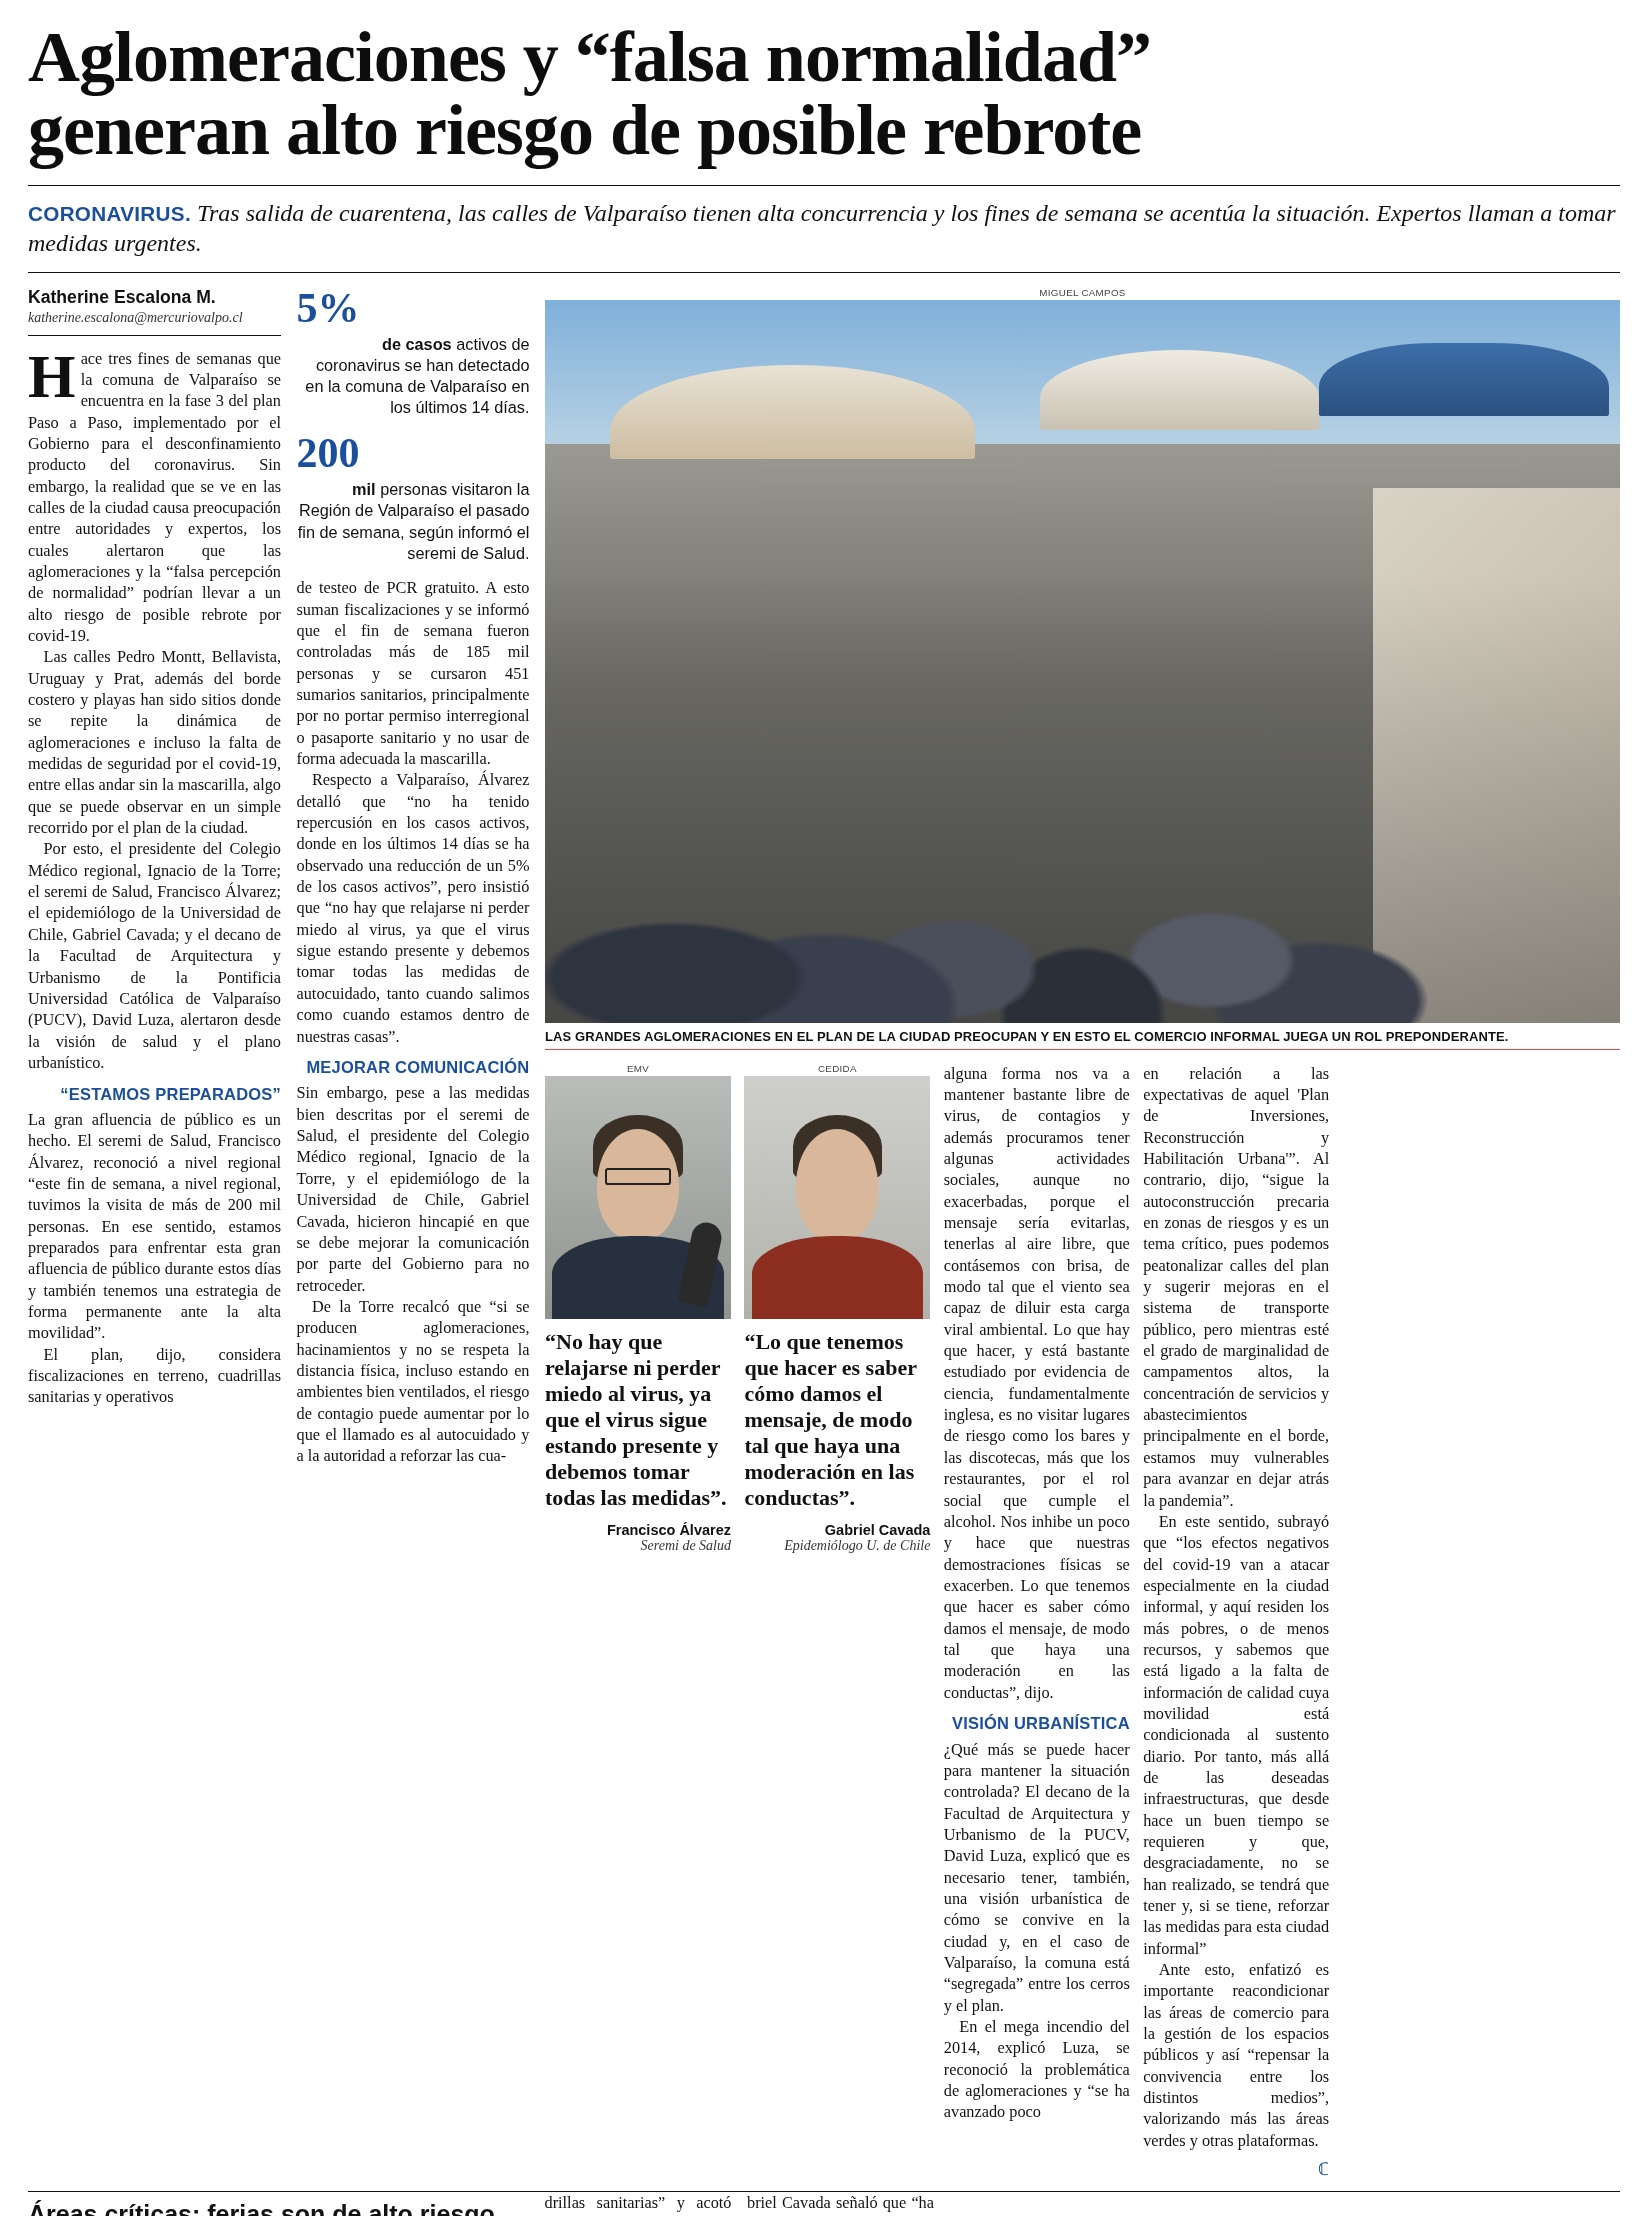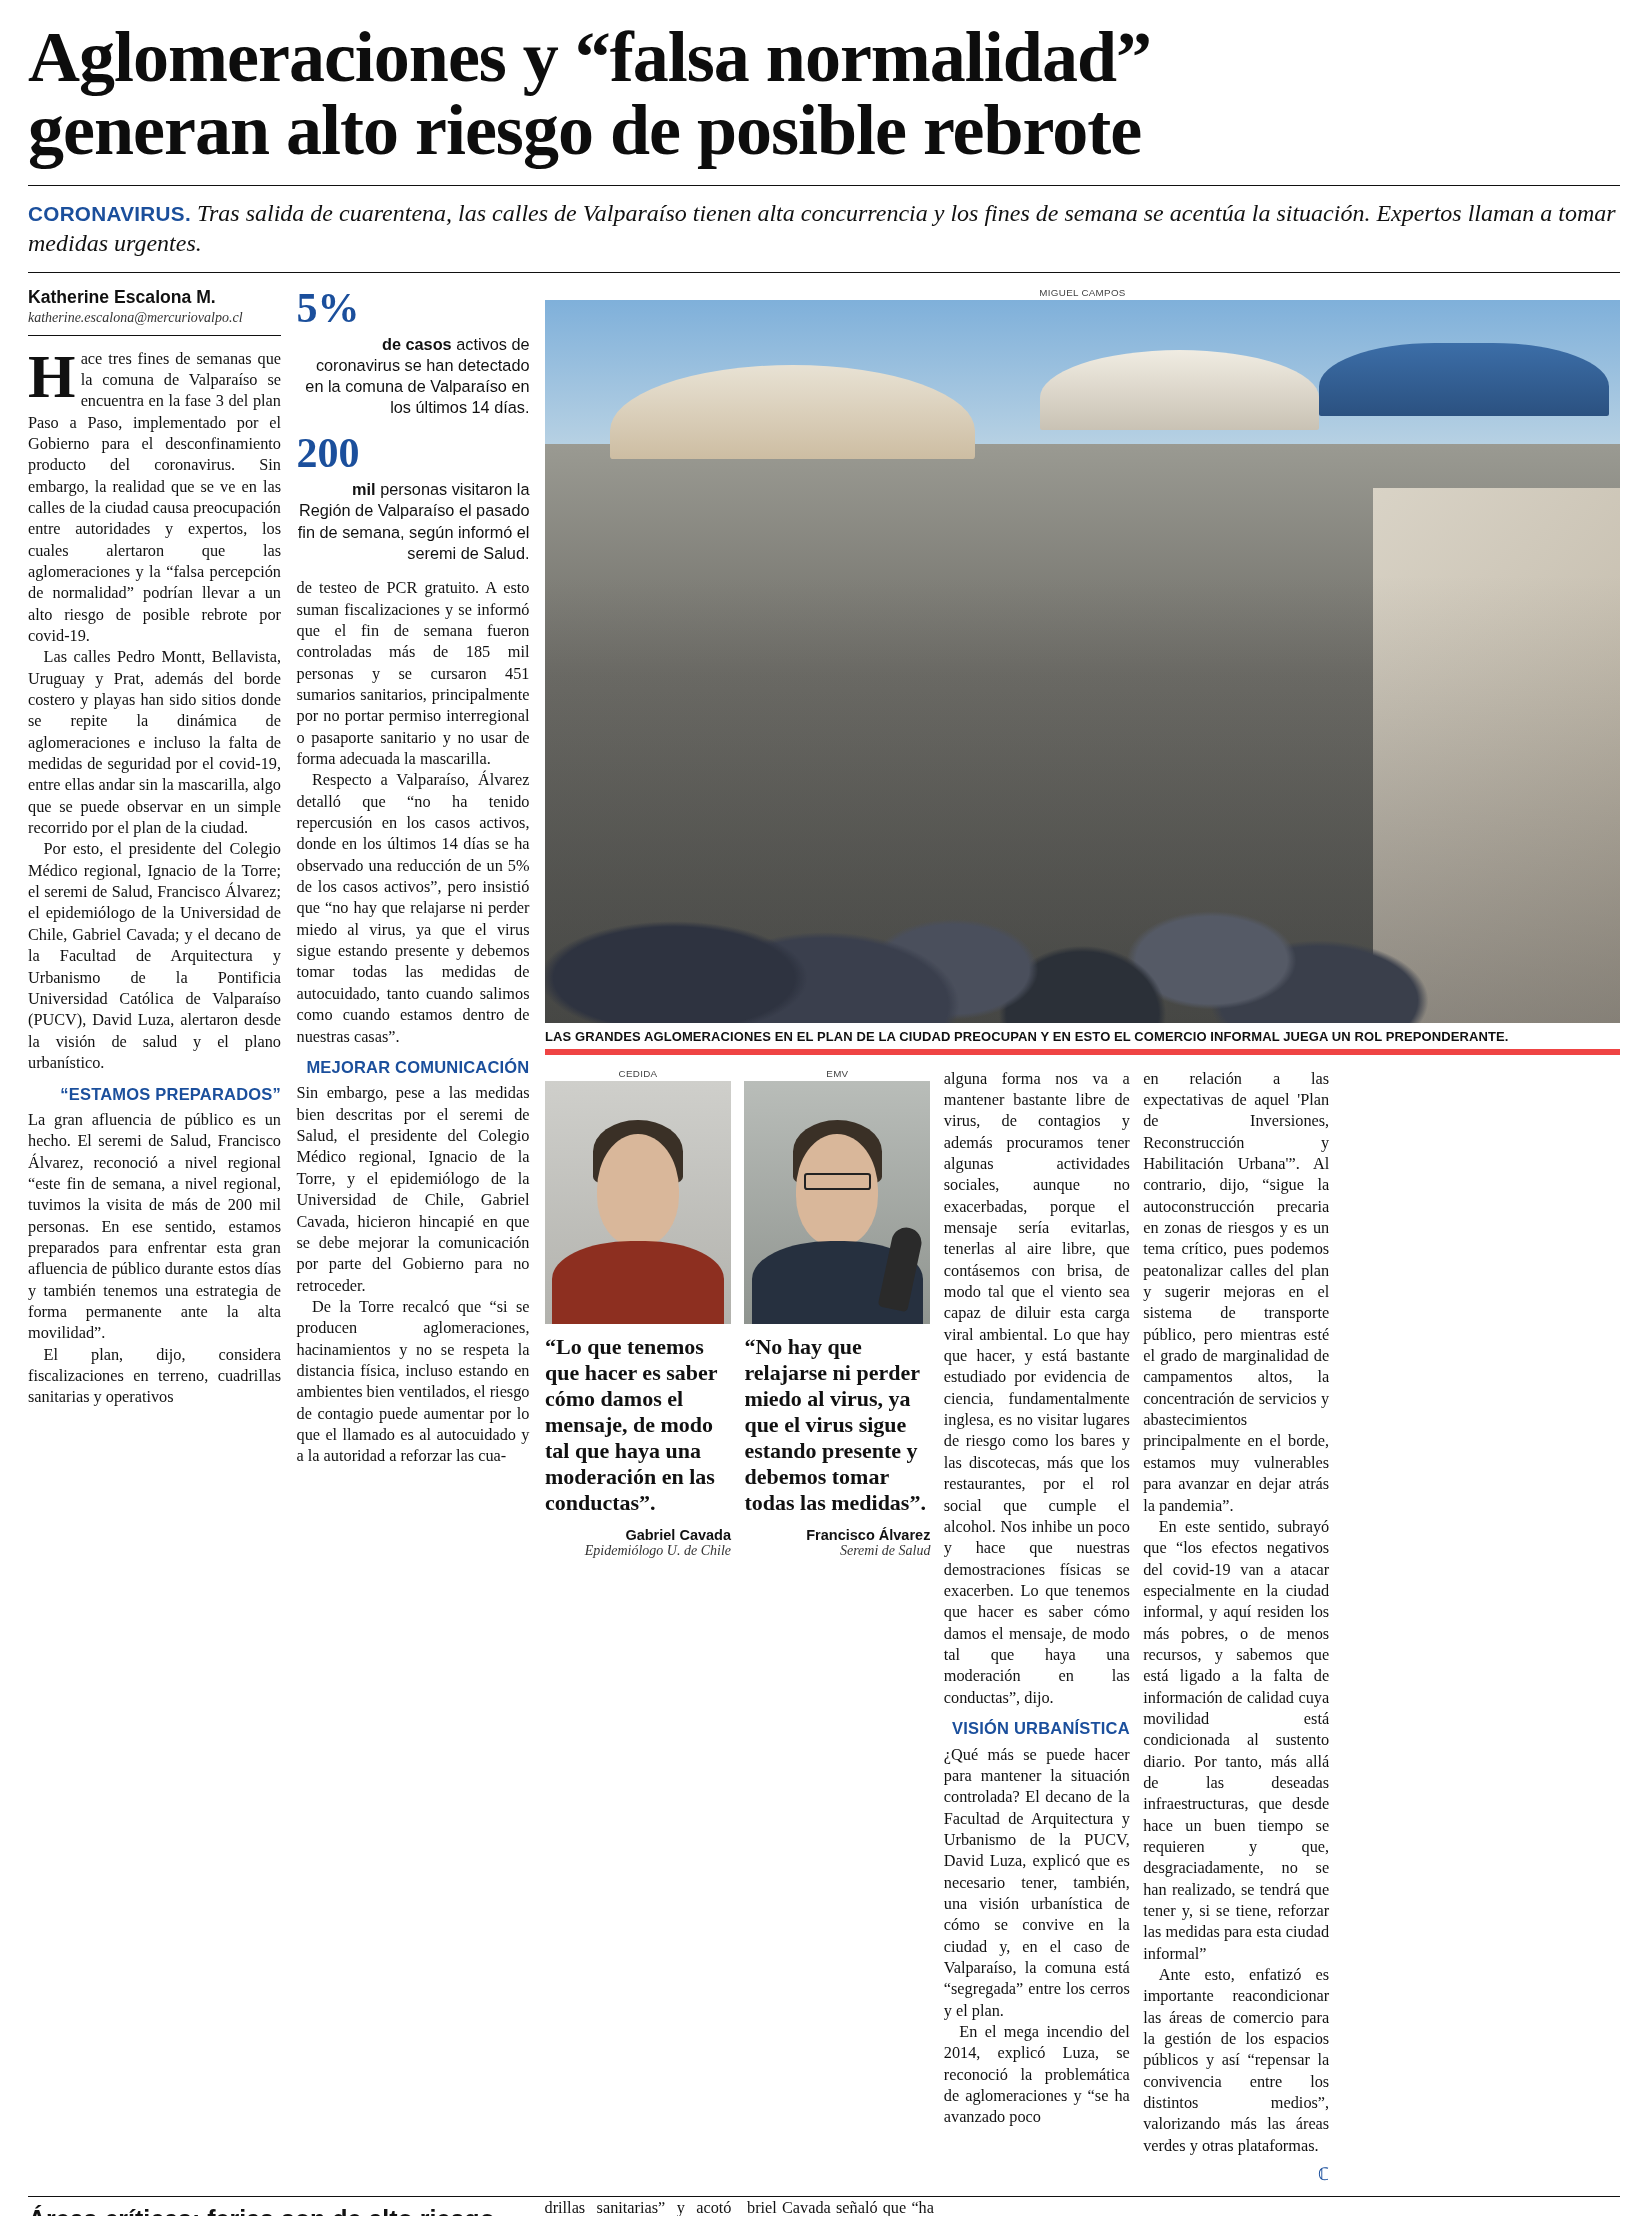--- a/index.html
+++ b/index.html
@@ -188,21 +188,21 @@
       radial-gradient(ellipse at 62% 86%, #555a66 0 8%, transparent 9%),
       radial-gradient(ellipse at 72% 95%, #3a3f4b 0 9%, transparent 10%),
       linear-gradient(transparent, rgba(40,42,48,.35));
   }
   .photo-caption {
     font-family: "Liberation Sans", sans-serif;
     font-weight: bold;
     font-size: 13px;
     color: #111;
     padding: 6.2px 0 5.2px 0;
-    border-bottom: 6px solid #ef4444;
+    border-bottom: 1px solid #ef4444;
     margin-bottom: 12.4px;
     text-transform: uppercase;
     letter-spacing: 0.1px;
   }
 
   
   .quotes-row { display:flex; gap: 13.4px; }
   .quote-col { width: 186px; }
   .portrait-credit {
     font-family: "Liberation Sans", sans-serif;
@@ -352,48 +352,48 @@
         <div class="street"></div>
         <div class="canopy1"></div>
         <div class="canopy2"></div>
         <div class="canopy3"></div>
         <div class="stall-right"></div>
         <div class="crowd"></div>
       </div>
       <div class="photo-caption">LAS GRANDES AGLOMERACIONES EN EL PLAN DE LA CIUDAD PREOCUPAN Y EN ESTO EL COMERCIO INFORMAL JUEGA UN ROL PREPONDERANTE.</div>
 
       <div class="quotes-row">
-
-        <div class="quote-col">
-          <div class="portrait-credit">CEDIDA</div>
-          <div class="portrait p1">
-            <div class="hair"></div>
-            <div class="head"></div>
-            <div class="body-sh"></div>
-          </div>
-          <div class="pullquote">“Lo que tenemos que hacer es saber cómo damos el mensaje, de modo tal que haya una moderación en las conductas”.</div>
-          <div class="attr-name">Gabriel Cavada</div>
-          <div class="attr-role">Epidemiólogo U. de Chile</div>
-        </div>
 
         <div class="quote-col">
           <div class="portrait-credit">EMV</div>
           <div class="portrait p2">
             <div class="hair"></div>
             <div class="head"></div>
             <div class="glasses"></div>
             <div class="body-sh"></div>
             <div class="mic"></div>
           </div>
           <div class="pullquote">“No hay que relajarse ni perder miedo al virus, ya que el virus sigue estando presente y debemos tomar todas las medidas”.</div>
           <div class="attr-name">Francisco Álvarez</div>
           <div class="attr-role">Seremi de Salud</div>
         </div>
 
         <div class="quote-col">
+          <div class="portrait-credit">CEDIDA</div>
+          <div class="portrait p1">
+            <div class="hair"></div>
+            <div class="head"></div>
+            <div class="body-sh"></div>
+          </div>
+          <div class="pullquote">“Lo que tenemos que hacer es saber cómo damos el mensaje, de modo tal que haya una moderación en las conductas”.</div>
+          <div class="attr-name">Gabriel Cavada</div>
+          <div class="attr-role">Epidemiólogo U. de Chile</div>
+        </div>
+
+        <div class="quote-col">
           <p class="body first">alguna forma nos va a mantener bastante libre de virus, de contagios y además procuramos tener algunas actividades sociales, aunque no exacerbadas, porque el mensaje sería evitarlas, tenerlas al aire libre, que contásemos con brisa, de modo tal que el viento sea capaz de diluir esta carga viral ambiental. Lo que hay que hacer, y está bastante estudiado por evidencia de ciencia, fundamentalmente inglesa, es no visitar lugares de riesgo como los bares y las discotecas, más que los restaurantes, por el rol social que cumple el alcohol. Nos inhibe un poco y hace que nuestras demostraciones físicas se exacerben. Lo que tenemos que hacer es saber cómo damos el mensaje, de modo tal que haya una moderación en las conductas”, dijo.</p>
           <div class="subhead">VISIÓN URBANÍSTICA</div>
           <p class="body first">¿Qué más se puede hacer para mantener la situación controlada? El decano de la Facultad de Arquitectura y Urbanismo de la PUCV, David Luza, explicó que es necesario tener, también, una visión urbanística de cómo se convive en la ciudad y, en el caso de Valparaíso, la comuna está “segregada” entre los cerros y el plan.</p>
           <p class="body">En el mega incendio del 2014, explicó Luza, se reconoció la problemática de aglomeraciones y “se ha avanzado poco</p>
         </div>
 
         <div class="quote-col">
           <p class="body first">en relación a las expectativas de aquel 'Plan de Inversiones, Reconstrucción y Habilitación Urbana'”. Al contrario, dijo, “sigue la autoconstrucción precaria en zonas de riesgos y es un tema crítico, pues podemos peatonalizar calles del plan y sugerir mejoras en el sistema de transporte público, pero mientras esté el grado de marginalidad de campamentos altos, la concentración de servicios y abastecimientos principalmente en el borde, estamos muy vulnerables para avanzar en dejar atrás la pandemia”.</p>
           <p class="body">En este sentido, subrayó que “los efectos negativos del covid-19 van a atacar especialmente en la ciudad informal, y aquí residen los más pobres, o de menos recursos, y sabemos que está ligado a la falta de información de calidad cuya movilidad está condicionada al sustento diario. Por tanto, más allá de las deseadas infraestructuras, que desde hace un buen tiempo se requieren y que, desgraciadamente, no se han realizado, se tendrá que tener y, si se tiene, reforzar las medidas para esta ciudad informal”</p>
           <p class="body">Ante esto, enfatizó es importante reacondicionar las áreas de comercio para la gestión de los espacios públicos y así “repensar la convivencia entre los distintos medios”, valorizando más las áreas verdes y otras plataformas.</p>

